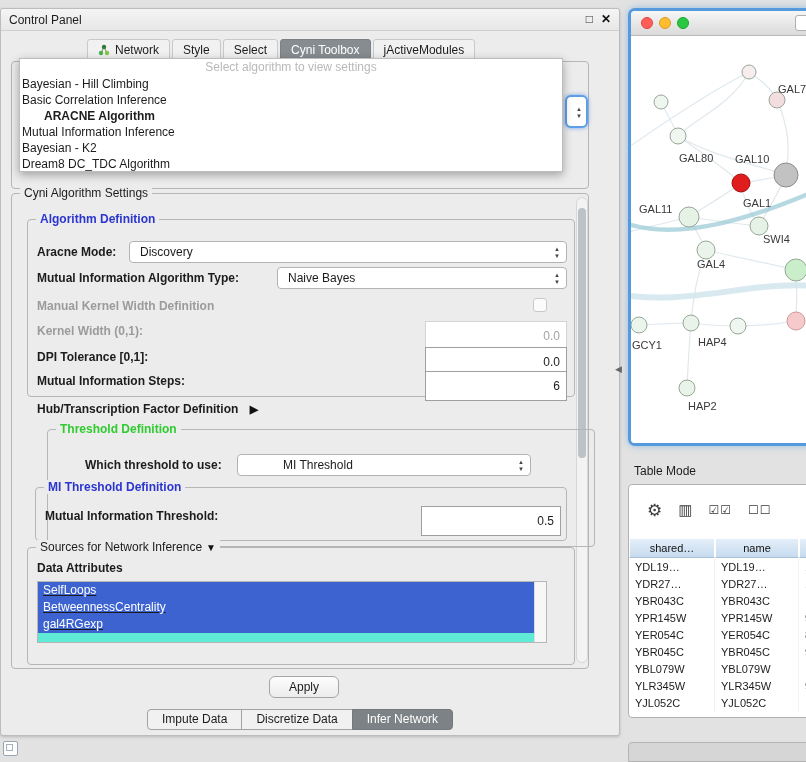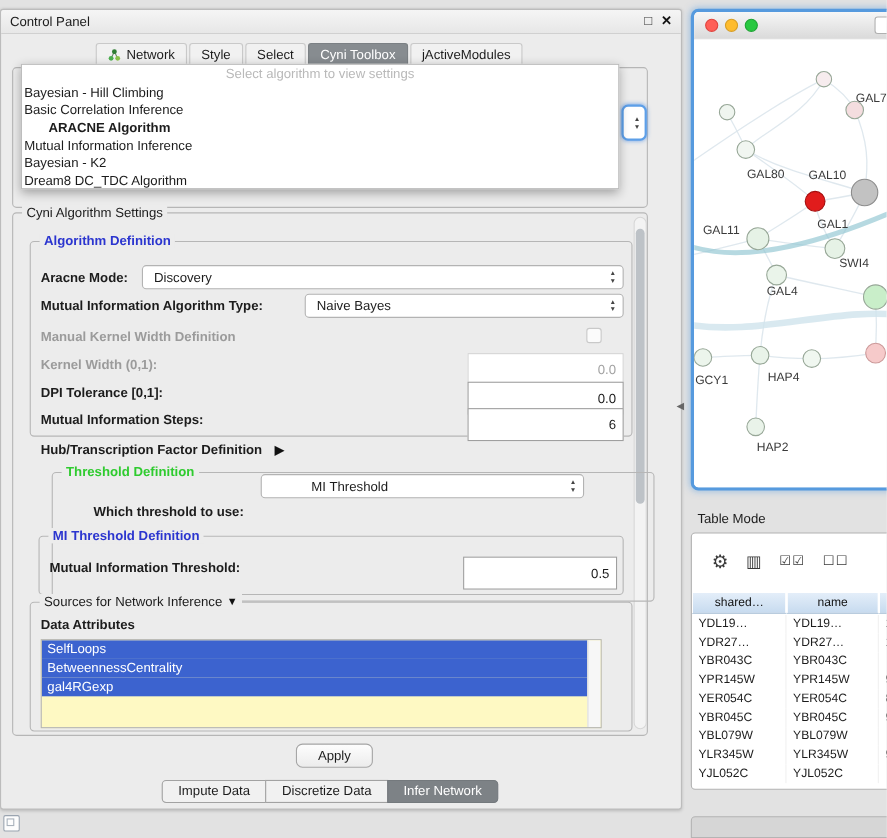--- a/index.html
+++ b/index.html
@@ -66,22 +66,22 @@
   .vscroll{ position:absolute; left:575px; top:188px; width:12px; height:466px;
     background:#f3f3f3; border:1px solid #d7d7d7; border-radius:6px; }
   .vthumb{ position:absolute; left:1px; top:10px; width:8px; height:250px;
     background:#bdc2c7; border-radius:4px; }
 
   .tri-right{ display:inline-block; color:#111; font-size:11px; }
   .tri-right::before{ content:"▶"; }
   .tri-down{ display:inline-block; color:#111; font-size:10px; }
   .tri-down::before{ content:"▼"; }
 
-  .attr-list{ position:absolute; left:36px; top:572px; width:510px; height:81px;
-    background:#fef9c3; border:1px solid #b6b6b6; overflow:hidden; }
+  .attr-list{ position:absolute; left:36px; top:572px; width:510px; height:62px;
+    background:#5eead4; border:1px solid #b6b6b6; overflow:hidden;text-decoration:underline; }
   .attr-scroll{ position:absolute; right:0; top:0; width:12px; height:100%;
     background:#f7f7f7; border-left:1px solid #ddd; }
   .attr-item{ height:17px; line-height:17px; background:#3c63cf; color:#fff;
     padding-left:5px; margin-right:12px; white-space:nowrap; }
 
   .apply-btn{ position:absolute; left:268px; top:667px; width:70px; height:22px;
     background:linear-gradient(#fdfdfd,#ececec); border:1px solid #a6a6a6; border-radius:6px;
     text-align:center; line-height:20px; }
 
   .bottom-tabs{ position:absolute; left:146px; top:700px; display:flex; height:21px; }
@@ -232,21 +232,21 @@
     <span class="blabel" style="left:36px; top:393px;">
       <span>Hub/Transcription Factor Definition</span>
       <span class="tri-right" style="margin-left:8px;"></span>
     </span>
 
     <div class="fieldset" style="left:26px; top:420px; width:548px; height:118px;margin-left:20px;">
       <span class="legend green">Threshold Definition</span>
     </div>
 
     <span class="blabel" style="left:84px; top:449px;">Which threshold to use:</span>
-    <div class="combo" style="left:236px; top:422px; width:294px;padding-left:45px;">
+    <div class="combo" style="left:236px; top:445px; width:294px;padding-left:45px;">
       <span>MI Threshold</span>
       <span class="arrows"></span>
     </div>
 
     <div class="fieldset" style="left:34px; top:478px; width:532px; height:54px;">
       <span class="legend blue">MI Threshold Definition</span>
     </div>
 
     <span class="blabel" style="left:44px; top:500px;">Mutual Information Threshold:</span>
     <div class="tinput" style="left:420px; top:497px; width:140px;">

